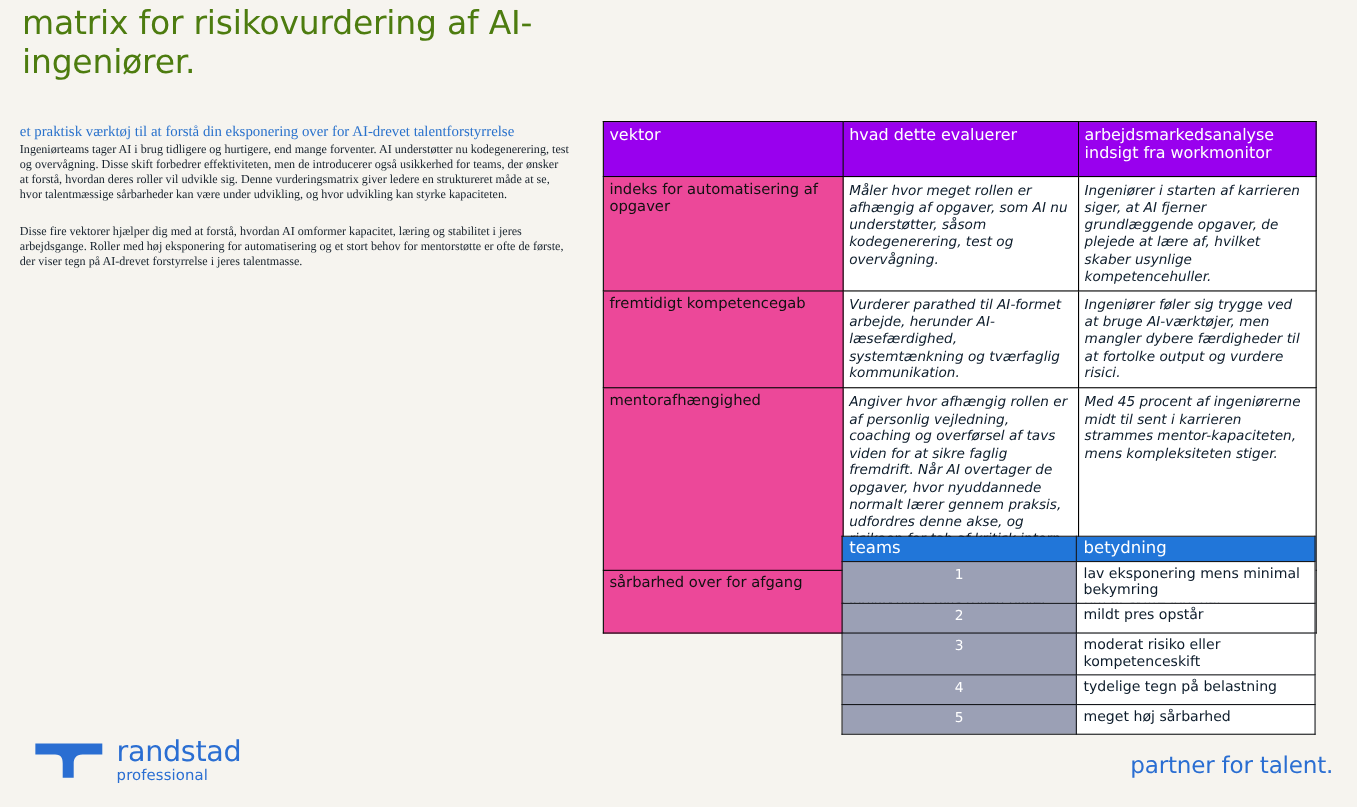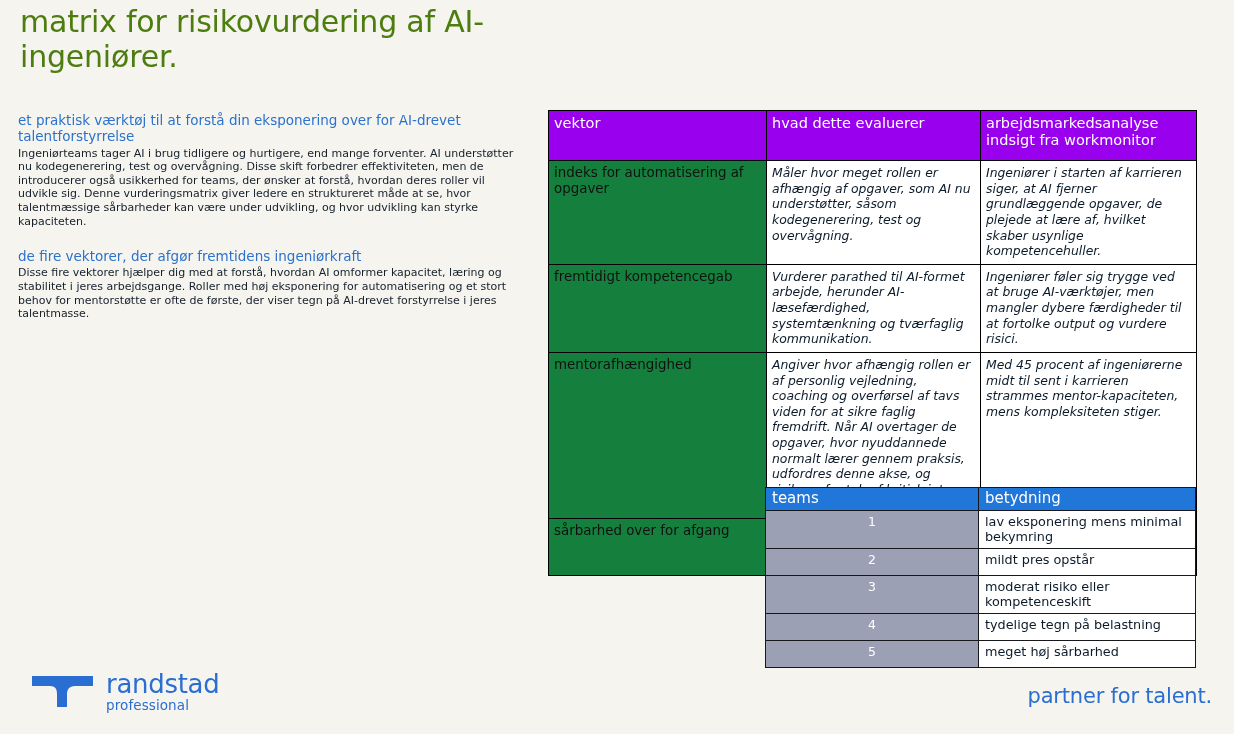--- a/index.html
+++ b/index.html
@@ -27,20 +27,21 @@
     font-weight: 400;
     letter-spacing: -0.2px;
   }
 
   
   #left-col {
     position: absolute;
     left: 18px;
     top: 112px;
     width: 500px;
+    font-family: Liberation Serif, serif;
   }
   .lead {
     color: #2a72cc;
     font-size: 13.5px;
     line-height: 1.21;
     margin: 0 0 2px 0;
   }
   .body-par {
     color: #15202b;
     font-size: 11px;
@@ -67,21 +68,21 @@
     background: #9900ee;
     color: #ffffff;
     font-weight: 400;
     font-size: 14.5px;
     line-height: 1.17;
     text-align: left;
     height: 40px;
     vertical-align: top;
   }
   #matrix-table td.vector-cell {
-    background: #15803d;
+    background: #ec4899;
     color: #111;
     font-size: 13.4px;
     line-height: 1.2;
   }
   #matrix-table td.desc-cell {
     background: #ffffff;
     color: #0c1b2a;
     line-height: 1.26;
     font-style: italic;
   }
@@ -165,21 +166,20 @@
   }
 </style>
 </head>
 <body>
 
 <div id="page-title">matrix for risikovurdering af AI-ingeniører.</div>
 
 <div id="left-col">
   <p class="lead">et praktisk værktøj til at forstå din eksponering over for AI-drevet talentforstyrrelse</p>
   <p class="body-par">Ingeniørteams tager AI i brug tidligere og hurtigere, end mange forventer. AI understøtter nu kodegenerering, test og overvågning. Disse skift forbedrer effektiviteten, men de introducerer også usikkerhed for teams, der ønsker at forstå, hvordan deres roller vil udvikle sig. Denne vurderingsmatrix giver ledere en struktureret måde at se, hvor talentmæssige sårbarheder kan være under udvikling, og hvor udvikling kan styrke kapaciteten.</p>
-  <p class="lead">de fire vektorer, der afgør fremtidens ingeniørkraft</p>
   <p class="body-par">Disse fire vektorer hjælper dig med at forstå, hvordan AI omformer kapacitet, læring og stabilitet i jeres arbejdsgange. Roller med høj eksponering for automatisering og et stort behov for mentorstøtte er ofte de første, der viser tegn på AI-drevet forstyrrelse i jeres talentmasse.</p>
 </div>
 
 <table id="matrix-table">
   <colgroup>
     <col class="col-vector">
       <col class="col-eval">
       <col class="col-insight">
   </colgroup>
   <thead>

